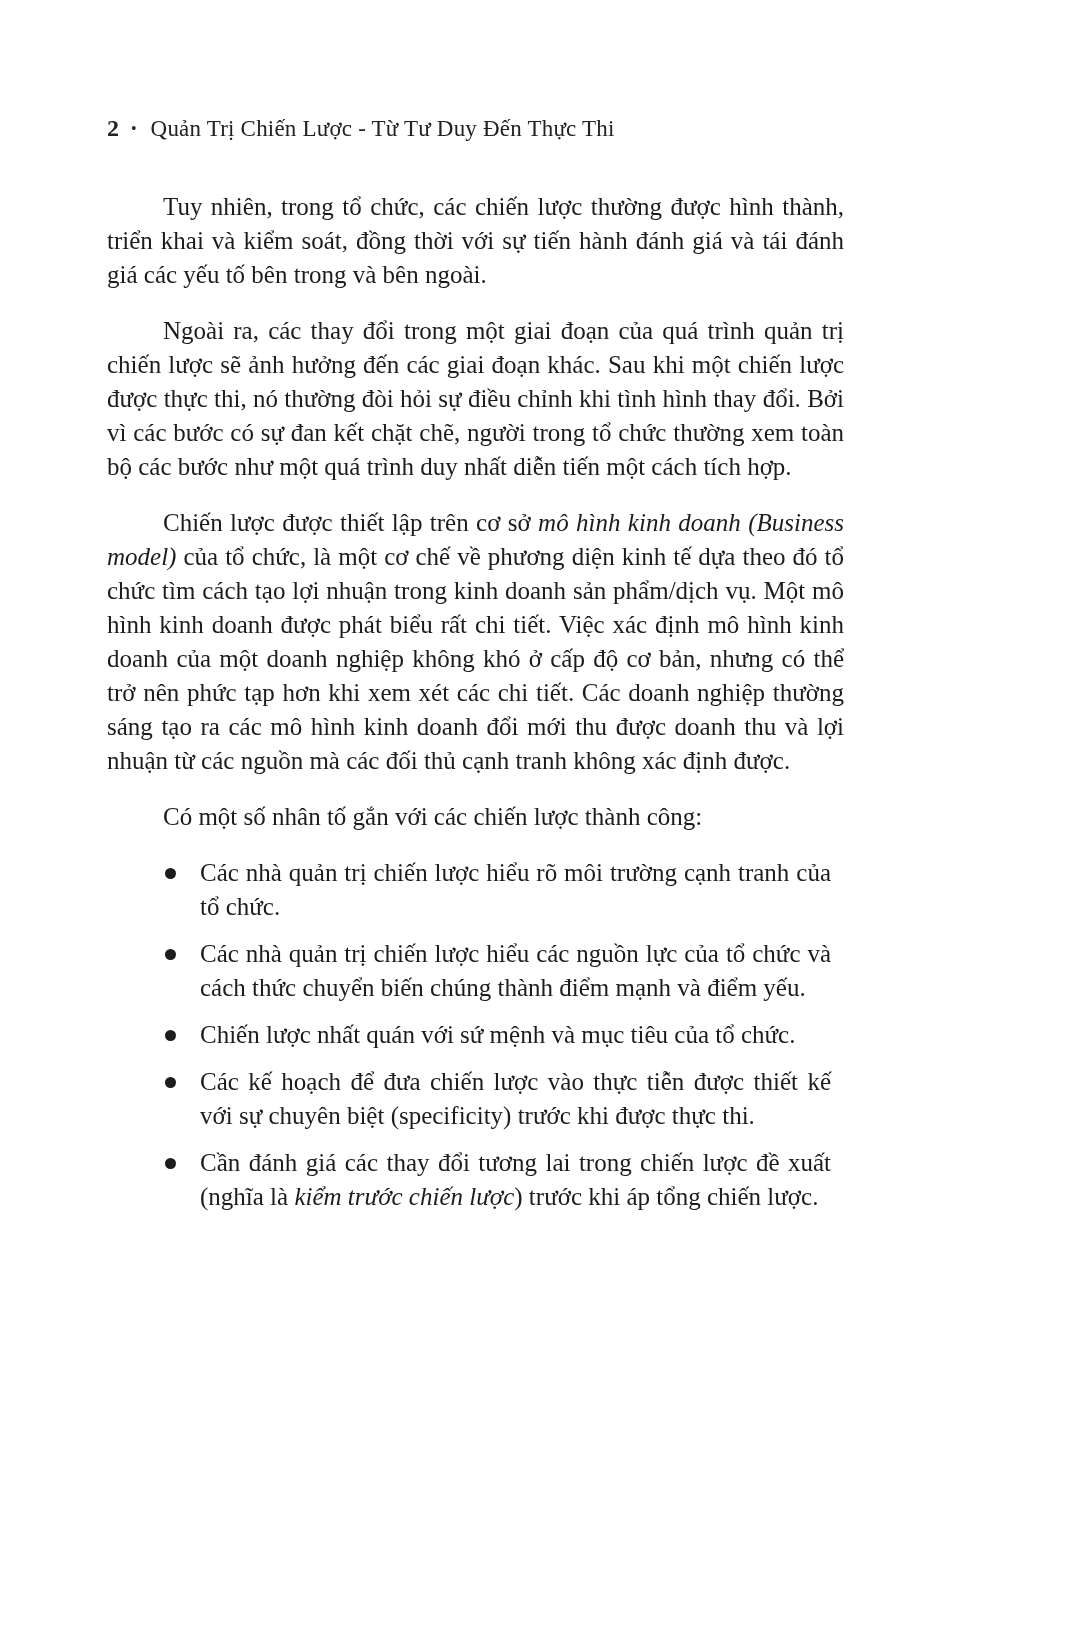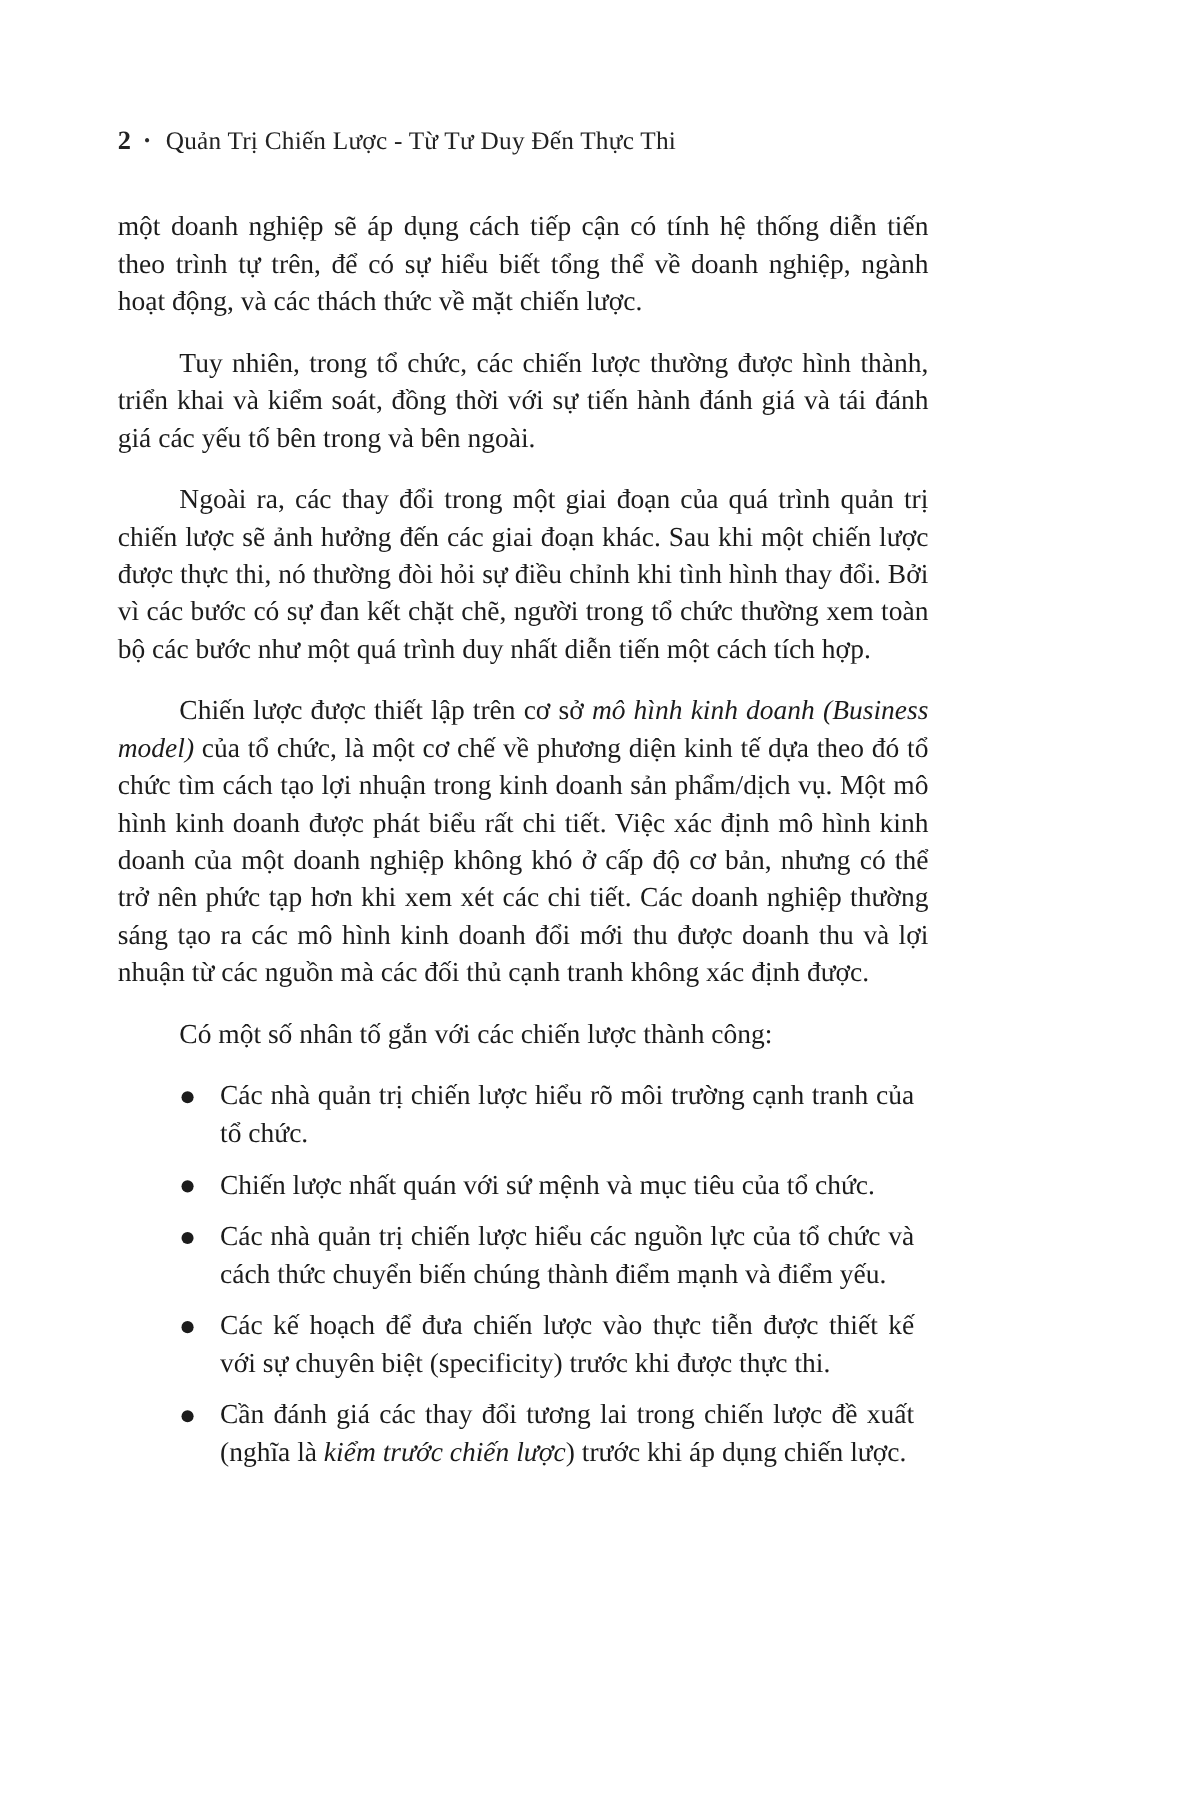--- a/index.html
+++ b/index.html
@@ -89,54 +89,53 @@
 <body>
 
 <div class="page">
 
   <header class="page-header">
     <span class="page-number">2</span><span class="header-sep">•</span><span class="header-title">Quản Trị Chiến Lược - Từ Tư Duy Đến Thực Thi</span>
   </header>
 
   <main class="page-body">
 
-    <p class="para no-indent">một doanh nghiệp sẽ áp dụng cách tiếp cận có tính hệ thống diễn tiến theo trình tự trên, để có sự hiểu biết tổng thể về doanh nghiệp, ngành hoạt động, và các thách thức về mặt chiến lược.</p>
 
     <p class="para">Tuy nhiên, trong tổ chức, các chiến lược thường được hình thành, triển khai và kiểm soát, đồng thời với sự tiến hành đánh giá và tái đánh giá các yếu tố bên trong và bên ngoài.</p>
 
     <p class="para">Ngoài ra, các thay đổi trong một giai đoạn của quá trình quản trị chiến lược sẽ ảnh hưởng đến các giai đoạn khác. Sau khi một chiến lược được thực thi, nó thường đòi hỏi sự điều chỉnh khi tình hình thay đổi. Bởi vì các bước có sự đan kết chặt chẽ, người trong tổ chức thường xem toàn bộ các bước như một quá trình duy nhất diễn tiến một cách tích hợp.</p>
 
     <p class="para"><span>Chiến lược được thiết lập trên cơ sở </span><em>mô hình kinh doanh (Business model)</em><span> của tổ chức, là một cơ chế về phương diện kinh tế dựa theo đó tổ chức tìm cách tạo lợi nhuận trong kinh doanh sản phẩm/dịch vụ. Một mô hình kinh doanh được phát biểu rất chi tiết. Việc xác định mô hình kinh doanh của một doanh nghiệp không khó ở cấp độ cơ bản, nhưng có thể trở nên phức tạp hơn khi xem xét các chi tiết. Các doanh nghiệp thường sáng tạo ra các mô hình kinh doanh đổi mới thu được doanh thu và lợi nhuận từ các nguồn mà các đối thủ cạnh tranh không xác định được.</span></p>
 
     <p class="para">Có một số nhân tố gắn với các chiến lược thành công:</p>
 
     <ul class="bullet-list">
 
       <li class="bullet-item">
         <span class="bullet-marker"></span>
         <span class="bullet-text">Các nhà quản trị chiến lược hiểu rõ môi trường cạnh tranh của tổ chức.</span>
       </li>
 
       <li class="bullet-item">
         <span class="bullet-marker"></span>
-        <span class="bullet-text">Chiến lược nhất quán với sứ mệnh và mục tiêu của tổ chức.</span>
+        <span class="bullet-text">Các nhà quản trị chiến lược hiểu các nguồn lực của tổ chức và cách thức chuyển biến chúng thành điểm mạnh và điểm yếu.</span>
       </li>
 
       <li class="bullet-item">
         <span class="bullet-marker"></span>
-        <span class="bullet-text">Các nhà quản trị chiến lược hiểu các nguồn lực của tổ chức và cách thức chuyển biến chúng thành điểm mạnh và điểm yếu.</span>
+        <span class="bullet-text">Chiến lược nhất quán với sứ mệnh và mục tiêu của tổ chức.</span>
       </li>
 
       <li class="bullet-item">
         <span class="bullet-marker"></span>
         <span class="bullet-text">Các kế hoạch để đưa chiến lược vào thực tiễn được thiết kế với sự chuyên biệt (specificity) trước khi được thực thi.</span>
       </li>
 
       <li class="bullet-item">
         <span class="bullet-marker"></span>
-        <span class="bullet-text"><span>Cần đánh giá các thay đổi tương lai trong chiến lược đề xuất (nghĩa là </span><em>kiểm trước chiến lược</em><span>) trước khi áp dụng chiến lược.</span></span>
+        <span class="bullet-text"><span>Cần đánh giá các thay đổi tương lai trong chiến lược đề xuất (nghĩa là </span><em>kiểm trước chiến lược</em><span>) trước khi áp tổng chiến lược.</span></span>
       </li>
 
     </ul>
 
   </main>
 
 </div>
 
 </body></html>

